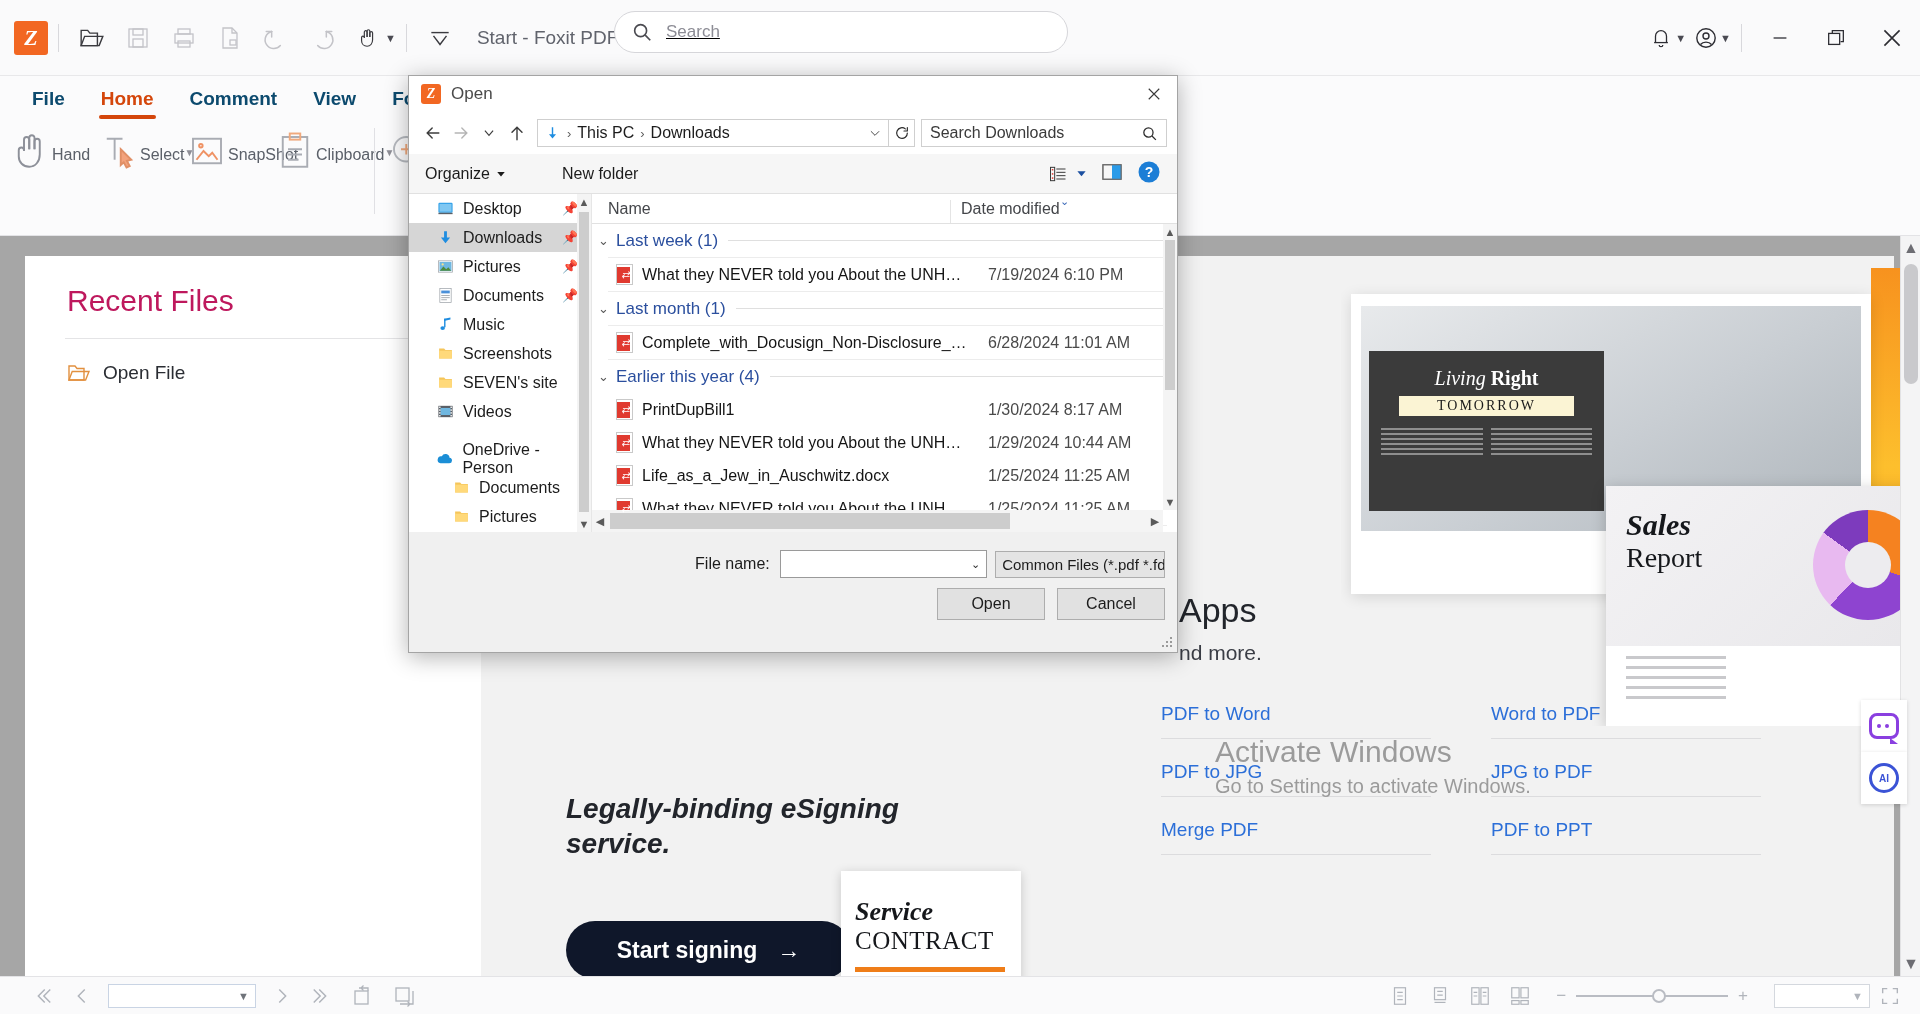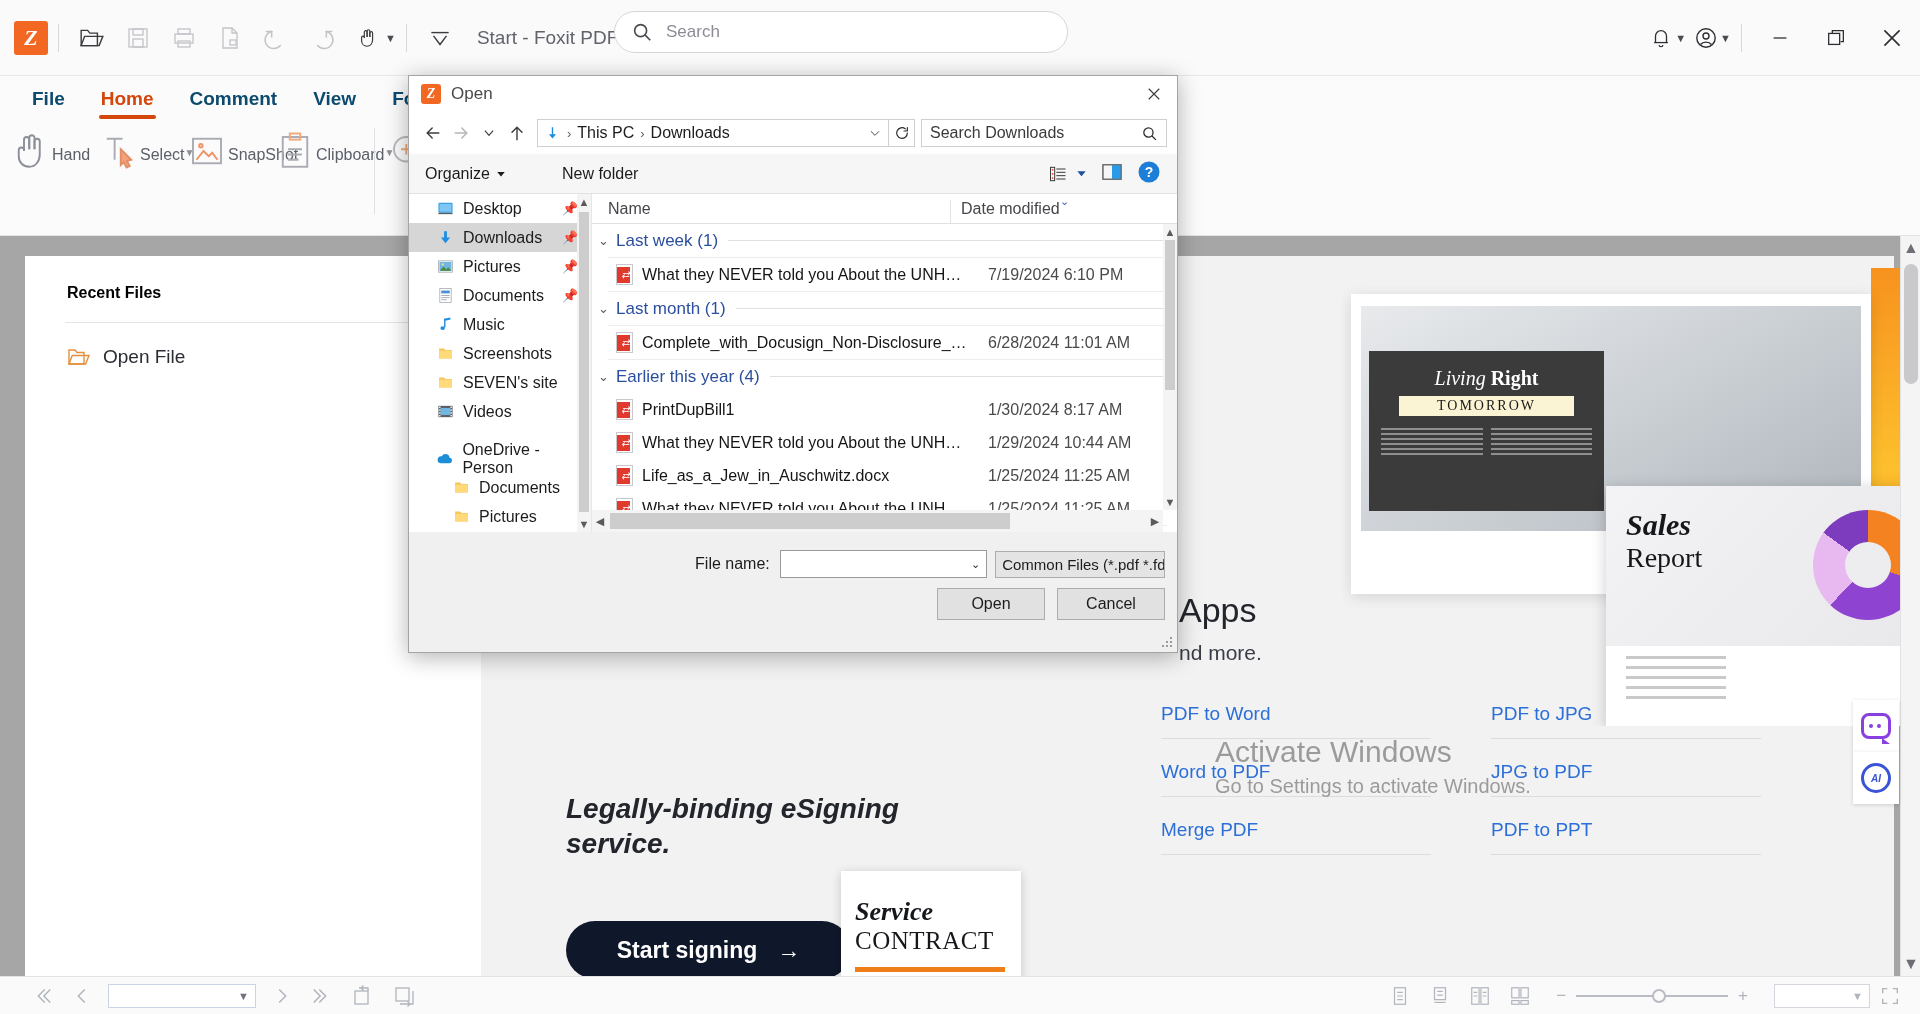--- a/index.html
+++ b/index.html
@@ -28,21 +28,21 @@
     justify-content: center; color: #5a5a62;
   }
   .tb-ico svg { display:block; }
   .tb-caret { font-size: 11px; color: #4a4a52; margin-left: -6px; }
   .tb-title {
     font-size: 19px; color: #60636c; margin-left: 14px; white-space: nowrap;
   }
   .tb-search {
     position: absolute; left: 614px; top: 11px; width: 454px; height: 42px;
     background: #fff; border: 1px solid #d6d6da; border-radius: 21px;
-    display: flex; align-items: center; padding: 0 16px;
+    display: flex; align-items: center; padding: 0 16px; text-decoration: underline;
   }
   .tb-search .ph { font-size: 17px; color: #8c8c95; margin-left: 13px; }
   .tb-right { position: absolute; right: 0; top: 0; height: 76px; display: flex; align-items: center; }
   .tb-right .tb-ico { width: 40px; height: 40px; color: #2d2d33; }
   .winbtn {
     width: 56px; height: 76px; display: flex; align-items: center;
     justify-content: center; color: #2d2d33;
   }
 
   
@@ -76,21 +76,21 @@
     background: #a6a6a6;
   }
   .startpage {
     position: absolute; left: 25px; top: 20px; width: 1869px; height: 740px;
     background: #f2f2f2;
   }
   .recent {
     position: absolute; left: 0; top: 0; width: 456px; height: 740px; background: #fff;
   }
   .recent h2 {
-    font-size: 16px; font-weight: bold; color: #000000; padding: 28px 0 0 42px;
+    font-size: 30px; font-weight: normal; color: #be185d; padding: 28px 0 0 42px;
   }
   .recent .hr { margin: 20px 40px 0 40px; border-top: 1px solid #e4e4e6; }
   .openfile {
     display: flex; align-items: center; gap: 12px; padding: 22px 0 0 42px;
     font-size: 19px; color: #2a2d33;
   }
   .trash { position: absolute; right: 34px; top: 30px; color: #73767d; }
 
   .promo {
     position: absolute; left: 456px; top: 0; width: 660px; height: 740px;
@@ -179,21 +179,21 @@
 
   
   .vscroll { position: absolute; right: 0; top: 236px; width: 20px; height: 740px;
     background: #f4f4f5; border-left: 1px solid #e2e2e4; }
   .vscroll .thumb { position: absolute; left: 3px; top: 28px; width: 14px; height: 120px;
     background: #c9c9cc; border-radius: 7px; }
   .vscroll .arrow { width: 20px; height: 24px; display:flex; align-items:center; justify-content:center; color:#6d6d73; }
   .vscroll .arrow.bottom { position:absolute; bottom: 0; }
 
   
-  .floatw { position: absolute; right: 17px; top: 700px; width: 50px; font-style: italic; }
+  .floatw { position: absolute; right: 9px; top: 700px; width: 50px; }
   .floatw .w {
     width: 46px; height: 52px; background: #fff; display:flex; align-items:center;
     justify-content:center; box-shadow: 0 1px 4px rgba(0,0,0,.15);
   }
   .chatbubble { width: 30px; height: 26px; border: 3px solid #8a3fe0; border-radius: 8px; position: relative; }
   .chatbubble::after { content:''; position:absolute; right:-2px; bottom:-8px; width:0;height:0;
     border-left: 8px solid #8a3fe0; border-top: 6px solid transparent; border-bottom: 0; }
   .chatbubble .dots { position:absolute; left:5px; top:8px; display:flex; gap:4px; }
   .chatbubble .dots i { width:4px; height:4px; background:#8a3fe0; border-radius:50%; display:block; }
   .aihead { width: 30px; height: 30px; border-radius: 50%; border: 3px solid #3b53d6;
@@ -579,22 +579,22 @@
               <span></span>
               <span></span>
           </div>
         </div>
       </div>
 
       <div class="thead">Apps</div>
       <div class="tsub">nd more.</div>
       <div class="toolgrid">
         <a href="#">PDF to Word</a>
+        <a href="#">Word to PDF</a>
         <a href="#">PDF to JPG</a>
-        <a href="#">Word to PDF</a>
         <a href="#">JPG to PDF</a>
         <a href="#">Merge PDF</a>
         <a href="#">PDF to PPT</a>
       </div>
     </div>
   </div>
 </div>
 
 <div class="activatewm">
   <div class="l1">Activate Windows</div>

